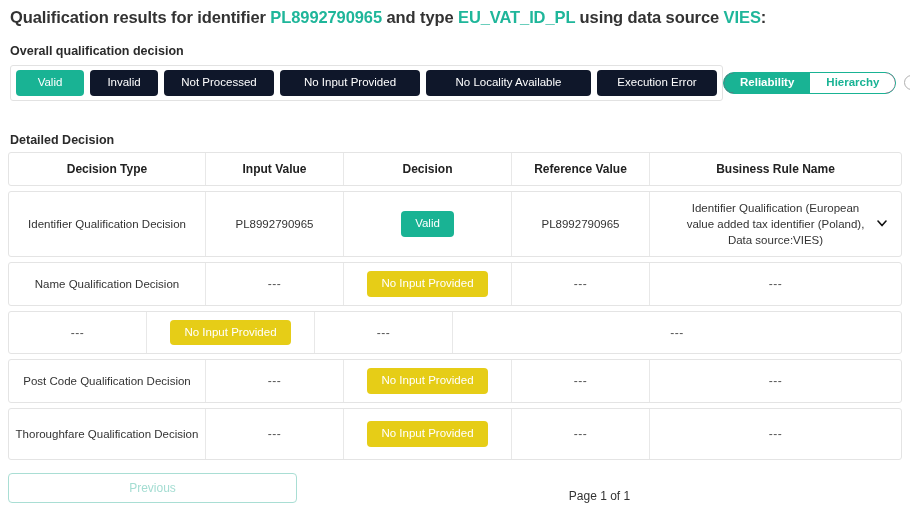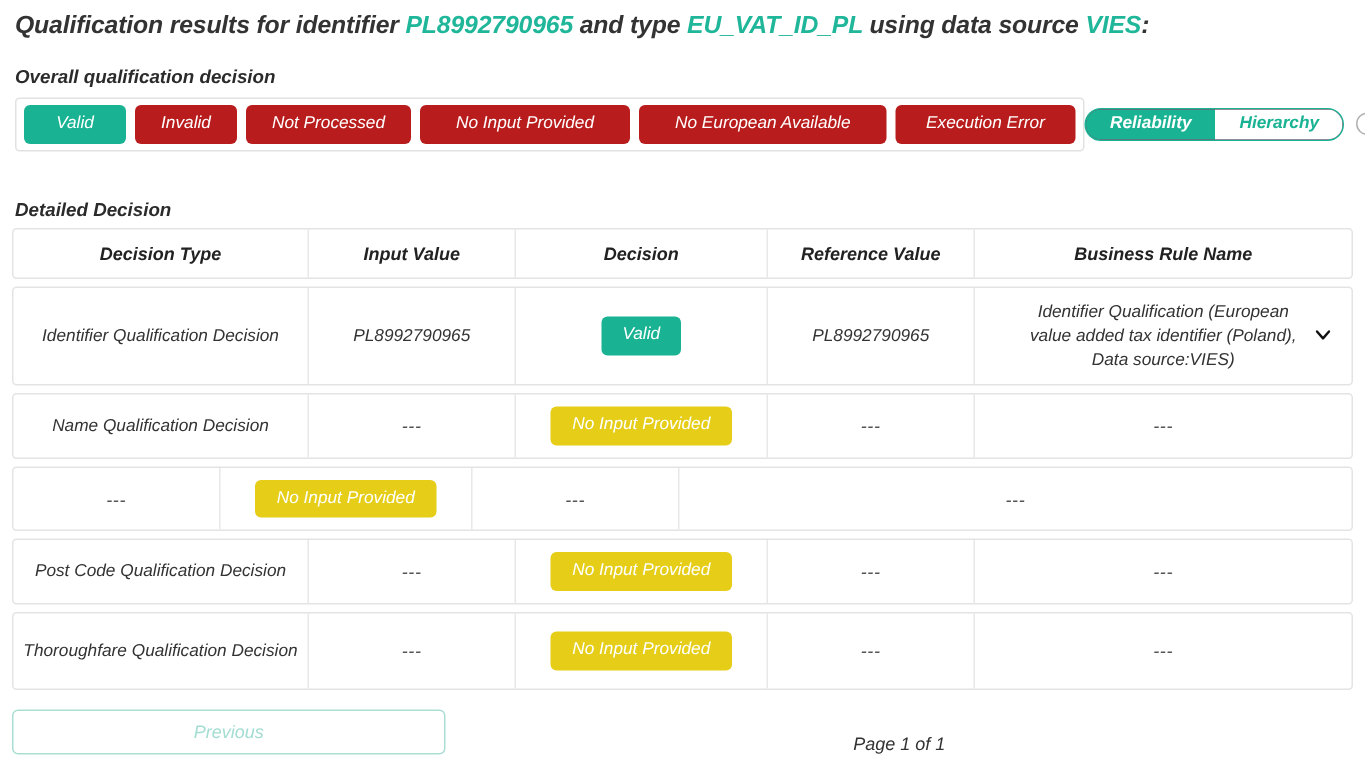--- a/index.html
+++ b/index.html
@@ -12,21 +12,20 @@
     font-family: "Liberation Sans", sans-serif;
     color: #2b2b2b;
     overflow: hidden;
   }
 
   .page {
     width: 910px;
     height: 373px;
     position: relative;
     padding: 0;
-    font-style: italic;
   }
 
   
   .title-bar {
     padding: 8px 10px 0 10px;
     font-size: 16.5px;
     font-weight: bold;
     color: #333333;
     letter-spacing: -0.1px;
     white-space: nowrap;
@@ -65,21 +64,21 @@
     color: #ffffff;
     font-size: 11.5px;
     padding: 7px 10px;
     text-align: center;
     line-height: 1;
     white-space: nowrap;
     border: none;
     font-family: "Liberation Sans", sans-serif;
   }
   .chip.valid   { background: #19b394; min-width: 68px; }
-  .chip.grey    { background: #b91c1c; }
+  .chip.grey    { background: #0f172a; }
   .chip.invalid { min-width: 68px; }
   .chip.w-np    { min-width: 110px; }
   .chip.w-nip   { min-width: 140px; }
   .chip.w-nra   { min-width: 165px; }
   .chip.w-ee    { min-width: 120px; }
 
   
   .toggle-wrap { display: flex; align-items: center; gap: 8px; }
   .toggle {
     display: flex;
@@ -238,21 +237,21 @@
   </div>
 
   <div class="section-label" id="overall-label">Overall qualification decision</div>
 
   <div class="legend-row">
     <div class="legend-box">
       <div class="chip valid invalid">Valid</div>
       <div class="chip grey invalid">Invalid</div>
       <div class="chip grey w-np">Not Processed</div>
       <div class="chip grey w-nip">No Input Provided</div>
-      <div class="chip grey w-nra">No European Available</div>
+      <div class="chip grey w-nra">No Locality Available</div>
       <div class="chip grey w-ee">Execution Error</div>
     </div>
 
     <div class="toggle-wrap">
       <div class="toggle">
         <div class="seg active">Reliability</div>
         <div class="seg inactive">Hierarchy</div>
       </div>
       <div class="info-icon">i</div>
     </div>

